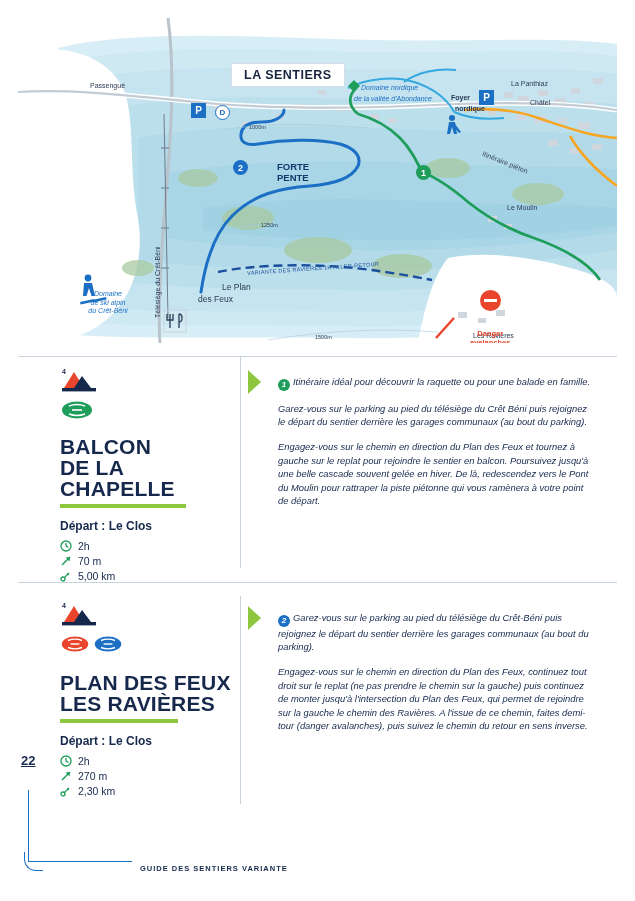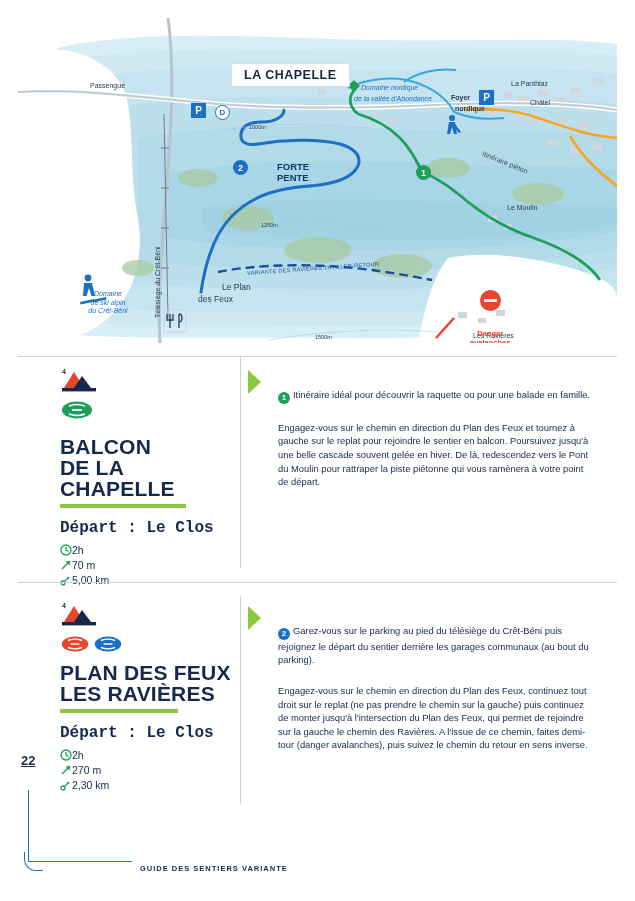--- a/index.html
+++ b/index.html
@@ -53,27 +53,27 @@
   .vrule{position:absolute;background:#c9d3dd;width:1px;}
 
   .sec{position:absolute;}
   .badge-row{display:flex;align-items:flex-start;gap:2px;}
   .title{
     font-family:"Liberation Sans", sans-serif;
     font-weight:bold;font-size:21px;line-height:21px;
     color:#16294d;letter-spacing:.2px;
   }
   .title-underline{width:118px;height:4px;background:#8dc63f;margin-top:5px;}
-  .depart{font-size:16px;font-weight:bold;color:#16294d;margin-top:11px;font-family:Liberation Mono, monospace;}
+  .depart{font-size:12px;font-weight:bold;color:#16294d;margin-top:11px;}
   .stats{margin-top:7px;}
-  .stat{display:flex;align-items:center;font-size:10.5px;color:#16294d;margin-bottom:3px;}
+  .stat{display:flex;align-items:center;gap:6px;font-size:10.5px;color:#16294d;margin-bottom:3px;}
   .stat-ico{width:12px;height:12px;flex:0 0 12px;}
 
   .body-col{position:absolute;width:314px;font-size:9.4px;line-height:13.6px;color:#16294d;}
-  .body-col p{margin:17px 0 11px 0;}
+  .body-col p{margin:4px 0 11px 0;font-style:italic;}
   .body-col p:last-child{margin-bottom:0;}
   .arrow{position:absolute;width:0;height:0;border-top:12px solid transparent;border-bottom:12px solid transparent;border-left:13px solid #8dc63f;}
   .num-inline{display:inline-flex;width:12px;height:12px;border-radius:50%;background:#1f9d5b;color:#fff;
     font-size:8px;font-weight:bold;align-items:center;justify-content:center;vertical-align:-2px;margin-right:3px;}
   .num-inline.blue{background:#1b6fc4;}
 
   .pagenum{position:absolute;left:21px;top:753px;font-size:13px;font-weight:bold;color:#16294d;text-decoration:underline;}
   .footer{position:absolute;left:140px;top:864px;font-size:7.5px;font-weight:bold;letter-spacing:1px;color:#16294d;}
   .foot-line{position:absolute;left:28px;top:790px;width:1px;height:72px;background:#1b6fc4;}
   .foot-line2{position:absolute;left:28px;top:861px;width:104px;height:1px;background:#1b6fc4;}
@@ -199,21 +199,21 @@
       <g stroke="#2b3a55" stroke-width="1.3" fill="none">
         <path d="M152,296 l0,14"></path>
           <path d="M149,296 l0,6 l6,0 l0,-6"></path>
         <path d="M161,296 l0,14"></path>
           <path d="M161,296 c4,0 4,8 0,8"></path>
       </g>
       <rect x="146" y="292" width="22" height="22" fill="none" stroke="#c9d3dd" stroke-width="1"></rect>
     </g>
   </svg>
 
-  <div class="chapelle-box">LA CHAPELLE</div>
+  <div class="chapelle-box">LA SENTIERS</div>
 
   <div class="map-label" style="left:72px;top:64px;">Passengué</div>
   <div class="map-label" style="left:493px;top:62px;">La Panthiaz</div>
   <div class="map-label" style="left:512px;top:81px;">Châtel</div>
   <div class="map-label b" style="left:433px;top:76px;">Foyer</div>
   <div class="map-label b" style="left:437px;top:87px;">nordique</div>
   <div class="map-label it" style="left:343px;top:66px;color:#1b6fc4;">Domaine nordique</div>
   <div class="map-label it" style="left:336px;top:77px;color:#1b6fc4;">de la vallée d'Abondance</div>
   <div class="map-label" style="left:489px;top:186px;">Le Moulin</div>
   <div class="map-label" style="left:455px;top:314px;">Les Ravières</div>
@@ -300,20 +300,21 @@
       </svg>
       <span>5,00 km</span>
     </div>
   </div>
 </div>
 
 <div class="arrow" style="left:248px;top:370px;"></div>
 
 <div class="body-col" style="left:278px;top:371px;">
   <p><span class="num-inline">1</span><span>Itinéraire idéal pour découvrir la raquette ou pour une balade en famille.</span></p>
+  <p>Garez-vous sur le parking au pied du télésiège du Crêt Béni puis rejoignez le départ du sentier derrière les garages communaux (au bout du parking).</p>
   <p>Engagez-vous sur le chemin en direction du Plan des Feux et tournez à gauche sur le replat pour rejoindre le sentier en balcon. Poursuivez jusqu'à une belle cascade souvent gelée en hiver. De là, redescendez vers le Pont du Moulin pour rattraper la piste piétonne qui vous ramènera à votre point de départ.</p>
 </div>
 
 <div class="divider" style="left:18px;top:582px;width:599px;"></div>
 
 <div class="vrule" style="left:240px;top:596px;height:208px;"></div>
 
 <div class="sec" style="left:60px;top:600px;width:180px;">
   <div class="badge-row">
     <svg width="40" height="30" viewBox="0 0 40 30">
@@ -330,21 +331,21 @@
       <path d="M9 14 q8 3 16 0" stroke="#fff" stroke-width="1.6" fill="none"></path>
       <path d="M12 10 h10" stroke="#fff" stroke-width="1.6"></path>
     </svg>
     <svg width="30" height="20" viewBox="0 0 34 20">
       <ellipse cx="17" cy="10" rx="15" ry="8.5" fill="#1b6fc4"></ellipse>
       <path d="M9 6 q8 -3 16 0" stroke="#fff" stroke-width="1.6" fill="none"></path>
       <path d="M9 14 q8 3 16 0" stroke="#fff" stroke-width="1.6" fill="none"></path>
       <path d="M12 10 h10" stroke="#fff" stroke-width="1.6"></path>
     </svg>
   </div>
-  <div class="title" style="margin-top:8px;">
+  <div class="title" style="margin-top:18px;">
     <div>PLAN DES FEUX</div>
     <div>LES RAVIÈRES</div>
   </div>
   <div class="title-underline" style="width:118px;"></div>
   <div class="depart">
     <span>Départ :</span>
     <span>Le Clos</span>
   </div>
   <div class="stats">
     <div class="stat">

